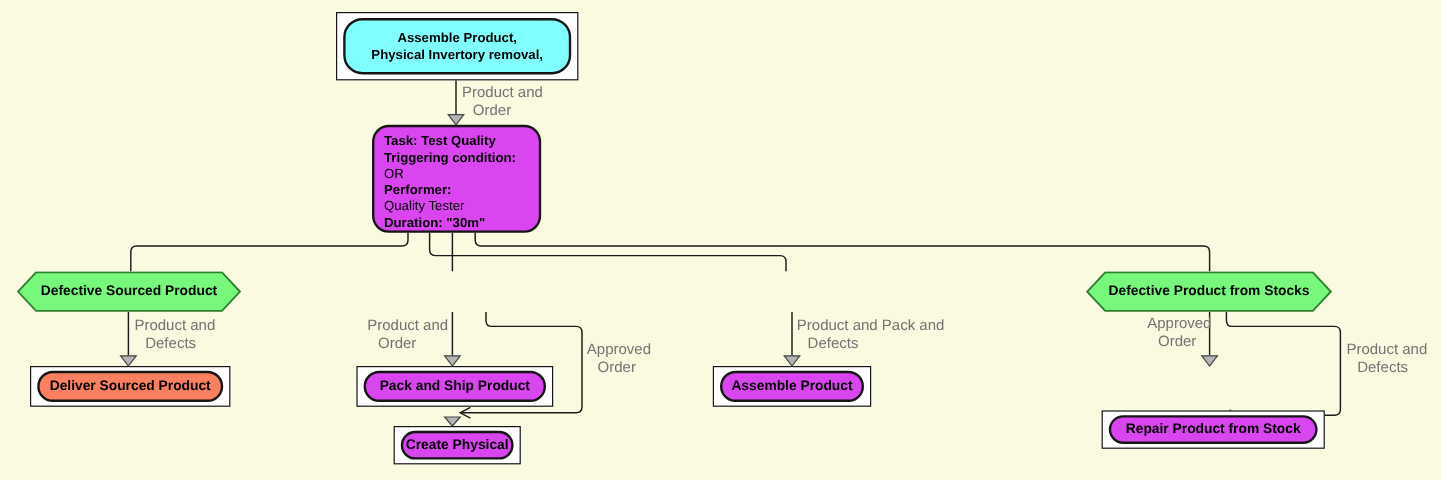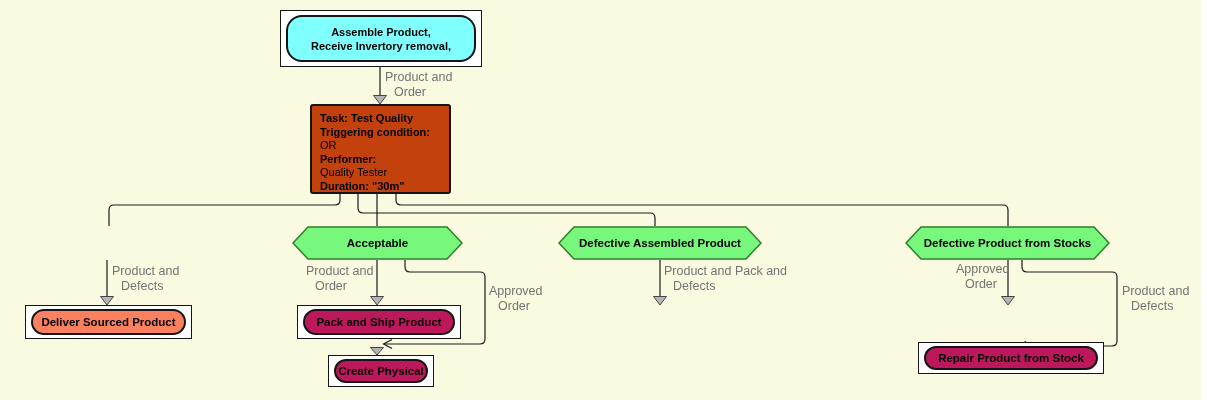--- a/index.html
+++ b/index.html
@@ -11,34 +11,34 @@
   svg.wires{position:absolute;left:0;top:0;z-index:1;}
   .node{position:absolute;z-index:2;}
   
   .frame{background:#FFFFFF;border:1px solid #151515;}
   .pill{
     position:absolute;left:5px;right:5px;top:3px;bottom:3px;
     border:2px solid #151515;border-radius:999px;
     display:flex;align-items:center;justify-content:center;
     font-weight:bold;font-size:11.5px;white-space:nowrap;
   }
-  .pill.cyan{background:#be185d;}
+  .pill.cyan{background:#d946ef;}
   .pill.red{background:#FB8060;}
   
   .src-frame{left:280px;top:10px;width:200px;height:55px;}
   .src-pill{
     position:absolute;left:5px;right:5px;top:4px;bottom:4px;
     background:#80FFFF;border:2px solid #151515;border-radius:16px;
     display:flex;flex-direction:column;align-items:center;justify-content:center;
     font-weight:bold;font-size:11px;line-height:14px;text-align:center;white-space:nowrap;
   }
   
   .task{
     left:310px;top:104px;width:141px;height:90px;
-    background:#c2410c;border:2px solid #151515;border-radius:3px;
+    background:#d946ef;border:2px solid #151515;border-radius:14px;
     box-sizing:border-box;padding:6px 8px 0 8px;
     font-size:11px;line-height:13.5px;white-space:nowrap;
   }
   .task .b{font-weight:bold;}
   
   .hex{height:34px;}
   .hex svg{position:absolute;left:0;top:0;}
   .hex .hlabel{
     position:absolute;inset:0;display:flex;align-items:center;justify-content:center;
     font-weight:bold;font-size:11.5px;white-space:nowrap;
@@ -82,57 +82,54 @@
       <polygon points="370.5,347.5 383.5,347.5 377,355"></polygon>
       <polygon points="653.5,296.5 666.5,296.5 660,305"></polygon>
       <polygon points="1001.5,296.5 1014.5,296.5 1008,305"></polygon>
       <polygon points="1003.5,347.5 1016.5,347.5 1010,355"></polygon>
     </g>
   </svg>
 
   <div class="node frame src-frame">
     <div class="src-pill">
       <span>Assemble Product,</span>
-      <span>Receive Invertory removal,</span>
+      <span>Physical Invertory removal,</span>
     </div>
   </div>
 
   <div class="node task">
     <div class="b">Task: Test Quality</div>
     <div class="b">Triggering condition:</div>
     <div>OR</div>
     <div class="b">Performer:</div>
     <div>Quality Tester</div>
     <div class="b">Duration: "30m"</div>
   </div>
 
-  <div class="node hex" style="left:292px;top:226px;width:171px;">
-    <svg width="171" height="34">
-        <polygon points="1,17 16,1 155,1 170,17 155,33 16,33" fill="#77F87C" stroke="#2f7d2f" stroke-width="1.5"></polygon>
+  <div class="node hex" style="left:14px;top:226px;width:187px;">
+    <svg width="187" height="34">
+        <polygon points="1,17 16,1 171,1 186,17 171,33 16,33" fill="#77F87C" stroke="#2f7d2f" stroke-width="1.5"></polygon>
       </svg>
-    <div class="hlabel">Acceptable</div>
-  </div>
-  <div class="node hex" style="left:558px;top:226px;width:204px;">
-    <svg width="204" height="34">
-        <polygon points="1,17 16,1 188,1 203,17 188,33 16,33" fill="#77F87C" stroke="#2f7d2f" stroke-width="1.5"></polygon>
-      </svg>
-    <div class="hlabel">Defective Assembled Product</div>
+    <div class="hlabel">Defective Sourced Product</div>
   </div>
   <div class="node hex" style="left:905px;top:226px;width:205px;">
     <svg width="205" height="34">
         <polygon points="1,17 16,1 189,1 204,17 189,33 16,33" fill="#77F87C" stroke="#2f7d2f" stroke-width="1.5"></polygon>
       </svg>
     <div class="hlabel">Defective Product from Stocks</div>
   </div>
 
   <div class="node frame" style="left:25px;top:305px;width:165px;height:32px;">
     <div class="pill red">Deliver Sourced Product</div>
   </div>
   <div class="node frame" style="left:297px;top:305px;width:162px;height:32px;">
     <div class="pill cyan">Pack and Ship Product</div>
+  </div>
+  <div class="node frame" style="left:594px;top:305px;width:130px;height:32px;">
+    <div class="pill cyan">Assemble Product</div>
   </div>
 
   <div class="node frame" style="left:328px;top:355px;width:104px;height:30px;">
     <div class="pill cyan">Create Physical</div>
   </div>
   <div class="node frame" style="left:918px;top:342px;width:184px;height:30px;">
     <div class="pill cyan">Repair Product from Stock</div>
   </div>
 
   <div class="elabel" style="left:385px;top:70px;">

